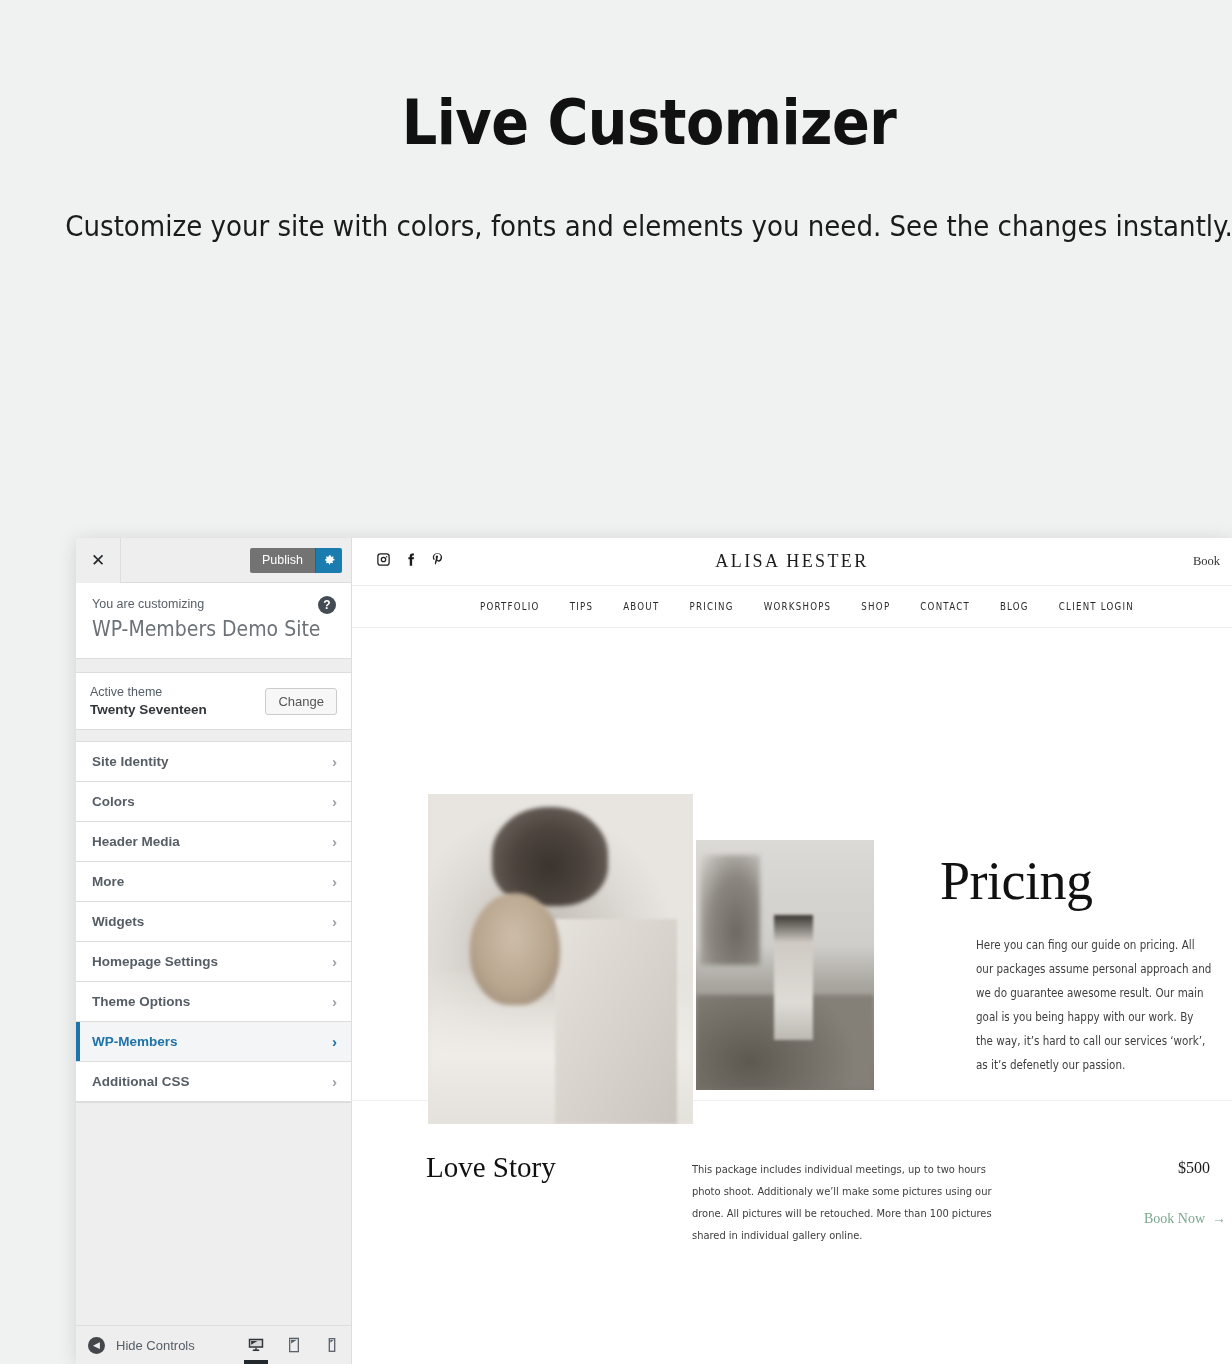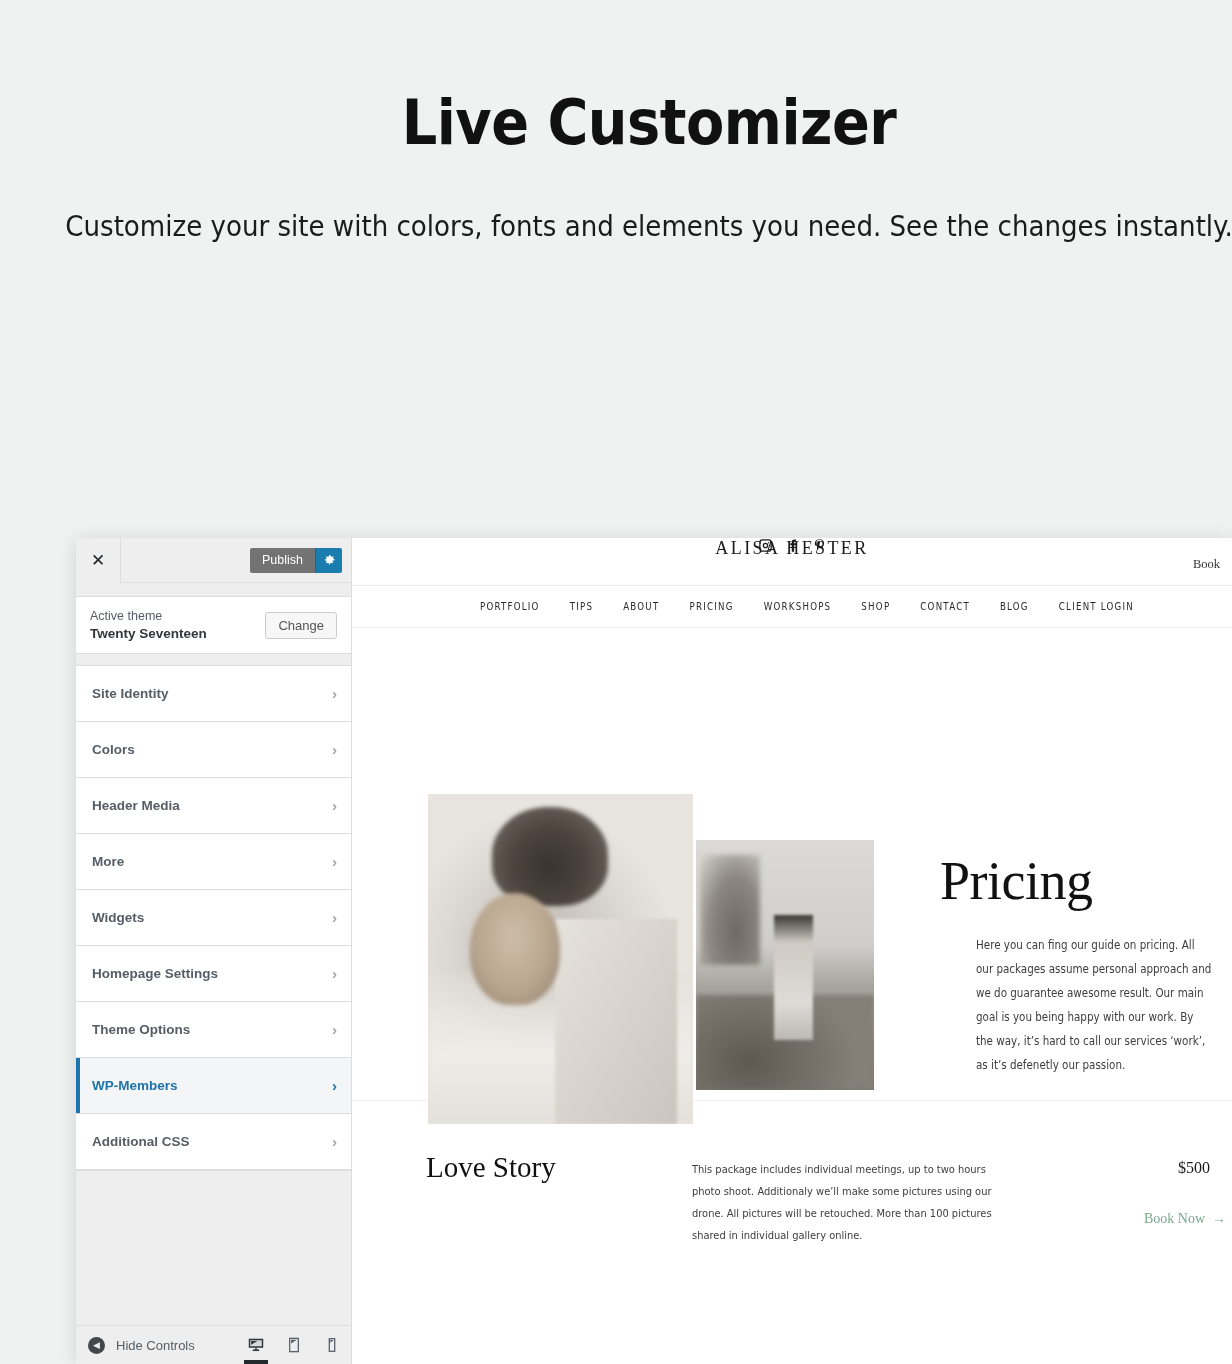--- a/index.html
+++ b/index.html
@@ -123,21 +123,21 @@
     border: 1px solid #cccccc; background: #f7f7f7;
     color: #555555; font-size: 13px;
     padding: 5px 12px; border-radius: 3px; cursor: pointer;
     font-family: "Liberation Sans", sans-serif;
   }
 
   .sb-gap2 { height: 12px; background: #eeeeee; border-bottom: 1px solid #dddddd; }
 
   .sb-menu { background: #ffffff; }
   .menu-item {
-    height: 56px; display: flex; align-items: center;
+    height: 40px; display: flex; align-items: center;
     padding: 0 14px 0 16px;
     border-bottom: 1px solid #dddddd;
     font-size: 13.5px; font-weight: 700; color: #555d66;
     cursor: pointer; position: relative;
     background: #ffffff;
   }
   .menu-item .label { flex: 1; }
   .menu-item .chev { color: #a0a5aa; font-size: 15px; line-height: 1; }
   .menu-item.active {
     background: #f3f5f7; color: #1e73a8;
@@ -174,21 +174,20 @@
     content: ""; position: absolute; bottom: 0; left: 7px; right: 7px;
     height: 4px; background: #23282d;
   }
 
   
   .preview { flex: 1; background: #ffffff; position: relative; overflow: hidden; }
   .site-topbar {
     height: 48px; display: flex; align-items: center;
     padding: 0 24px; border-bottom: 1px solid #ececec;
     position: relative;
-    flex-direction: column;
   }
   .socials { display: flex; gap: 12px; align-items: center; }
   .socials svg { width: 15px; height: 15px; fill: #1b1b1b; }
   .site-logo {
     position: absolute; left: 0; right: 0; text-align: center;
     font-family: "Liberation Serif", serif;
     font-size: 18px; letter-spacing: 2.4px; color: #1b1b1b;
     pointer-events: none;
   }
   .book-link {
@@ -323,20 +322,25 @@
         <div class="publish-group">
           <button class="publish-btn">Publish</button>
           <div class="gear-btn">
             <svg viewBox="0 0 20 20">
                 <path d="M10 6.5a3.5 3.5 0 100 7 3.5 3.5 0 000-7zm0 5.5a2 2 0 110-4 2 2 0 010 4zm8-2.3v-1.4l-2-.5a6.3 6.3 0 00-.6-1.4l1-1.8-1-1-1.8 1a6.3 6.3 0 00-1.4-.6l-.5-2H9.3l-.5 2a6.3 6.3 0 00-1.4.6l-1.8-1-1 1 1 1.8a6.3 6.3 0 00-.6 1.4l-2 .5v1.4l2 .5c.14.5.34.96.6 1.4l-1 1.8 1 1 1.8-1c.44.26.9.46 1.4.6l.5 2h1.4l.5-2c.5-.14.96-.34 1.4-.6l1.8 1 1-1-1-1.8c.26-.44.46-.9.6-1.4l2-.5z"></path>
               </svg>
           </div>
         </div>
       </div>
 
+      <div class="sb-customizing">
+        <div class="cust-label">You are customizing</div>
+        <div class="cust-site">WP-Members Demo Site</div>
+        <div class="help-icon">?</div>
+      </div>
 
       <div class="sb-gap"></div>
 
       <div class="sb-theme">
         <div class="theme-text">
           <div class="theme-label">Active theme</div>
           <div class="theme-name">Twenty Seventeen</div>
         </div>
         <button class="change-btn">Change</button>
       </div>

